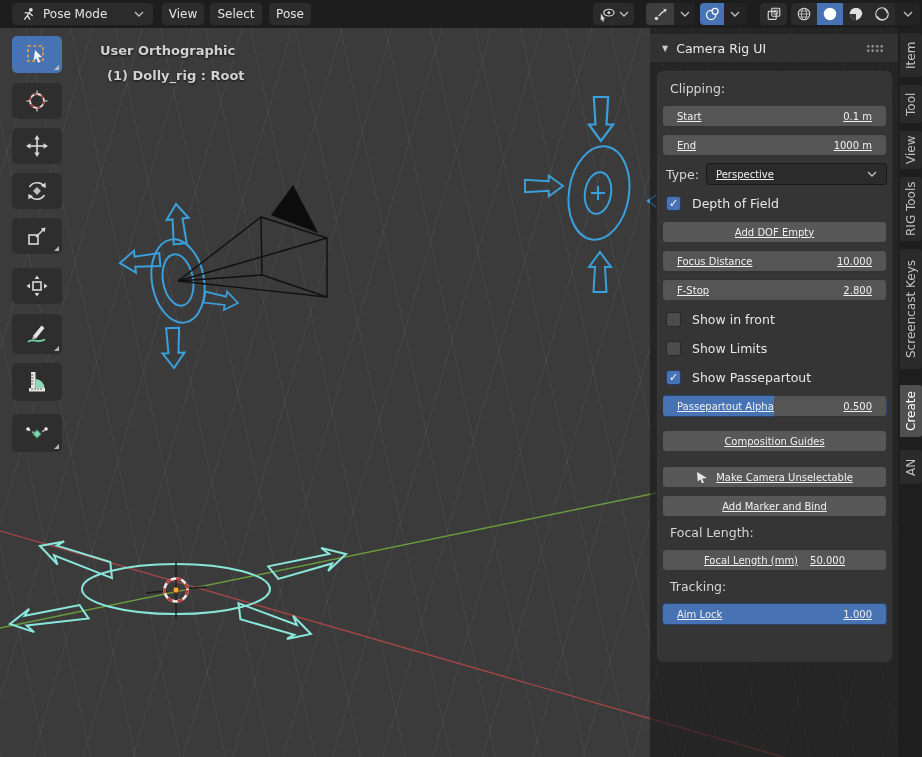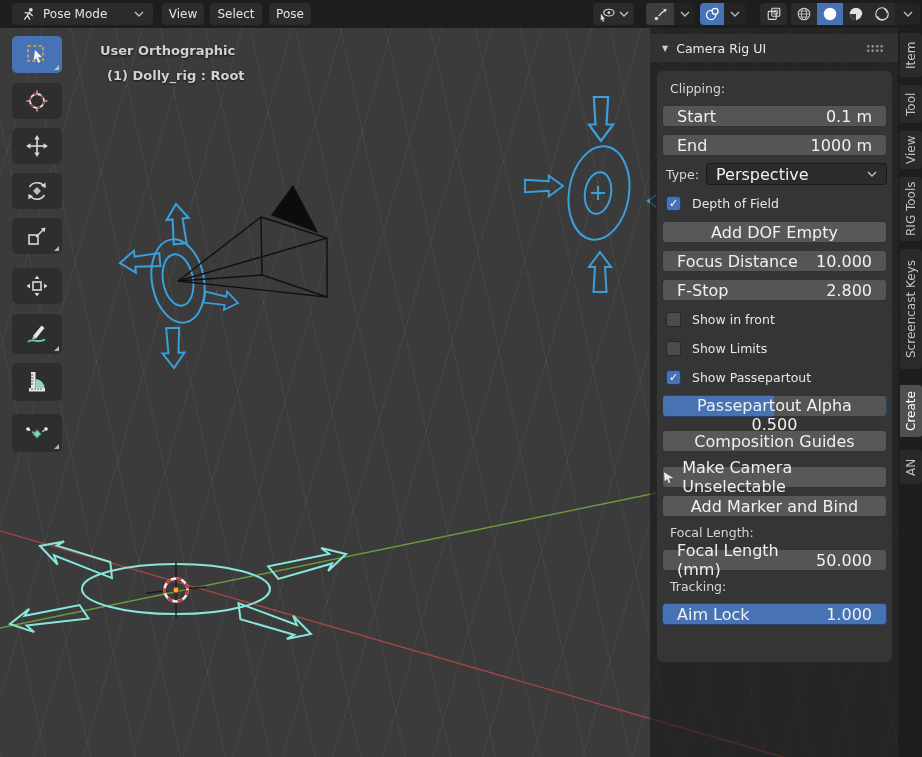--- a/index.html
+++ b/index.html
@@ -40,37 +40,37 @@
                   display:flex; align-items:center; color:#e8e8e8; font-size:12.5px; }
   #panel-header .tri { color:#cccccc; font-size:8px; margin-left:12px; margin-right:8px; }
   #panel-header .dots { margin-left:auto; margin-right:14px; width:18px; height:9px;
       background-image:radial-gradient(circle, #9d9d9d 1.05px, transparent 1.35px);
       background-size:4.5px 4.5px; }
   #panel-box { position:absolute; left:6px; top:42px; width:237px; height:593px; background:#353535;
                border:1px solid rgba(0,0,0,0.25); border-radius:7px; padding:9px 5px 0 5px; }
 
   .p-label { height:18px; line-height:18px; color:#d6d6d6; font-size:12.5px; padding-left:8px; margin-bottom:7px; }
   .p-slider, .p-btn, .p-drop-select { height:22px; border-radius:4px; border:1px solid rgba(0,0,0,0.4);
-               font-size:16px; color:#f0f0f0; }
+               font-size:10px; color:#f0f0f0;text-decoration:underline; }
   .p-slider { display:flex; align-items:center; justify-content:space-between; padding:0 14px;
               background:#555555; margin-bottom:7px; }
   .p-slider.centered { justify-content:center; gap:12px; }
   .p-slider.half { background:linear-gradient(to right,#4772b3 0 50%, #555555 50% 100%); }
   .p-slider.full { background:#4772b3; }
   .p-btn { display:flex; align-items:center; justify-content:center; gap:8px; background:#585858; margin-bottom:7px; }
   .p-check { height:22px; display:flex; align-items:center; gap:11px; padding-left:4px; margin-bottom:7px;
              color:#e6e6e6; font-size:12.5px; }
   .cbox { width:15px; height:15px; border-radius:3px; background:#4c4c4c; border:1px solid rgba(0,0,0,.45);
           display:flex; align-items:center; justify-content:center; font-size:11px; color:#ffffff; }
   .cbox.checked { background:#4772b3; }
   .p-drop { display:flex; align-items:center; margin-bottom:7px; }
   .p-drop .dlabel { width:44px; padding-left:4px; color:#d6d6d6; font-size:12.5px; }
   .p-drop-select { flex:1; display:flex; align-items:center; justify-content:space-between;
                    padding:0 9px; background:#2b2b2b; }
-  .mb13 { margin-bottom:13px !important;flex-direction:column; }
+  .mb13 { margin-bottom:13px !important; }
   .mb14 { margin-bottom:14px !important; }
 
   
   #tabstrip { position:absolute; left:898px; top:28px; width:24px; height:729px; background:#1e1e1e; z-index:26;
               display:flex; flex-direction:column; align-items:stretch; }
   .vtab { writing-mode:vertical-rl; transform:rotate(180deg); display:flex; align-items:center; justify-content:center;
           color:#c2c2c2; font-size:12px; background:#2a2a2a; border-radius:3px 0 0 3px; margin-left:2px; }
   .vtab.active { background:#505050; color:#ffffff; }
 </style>
 </head>

